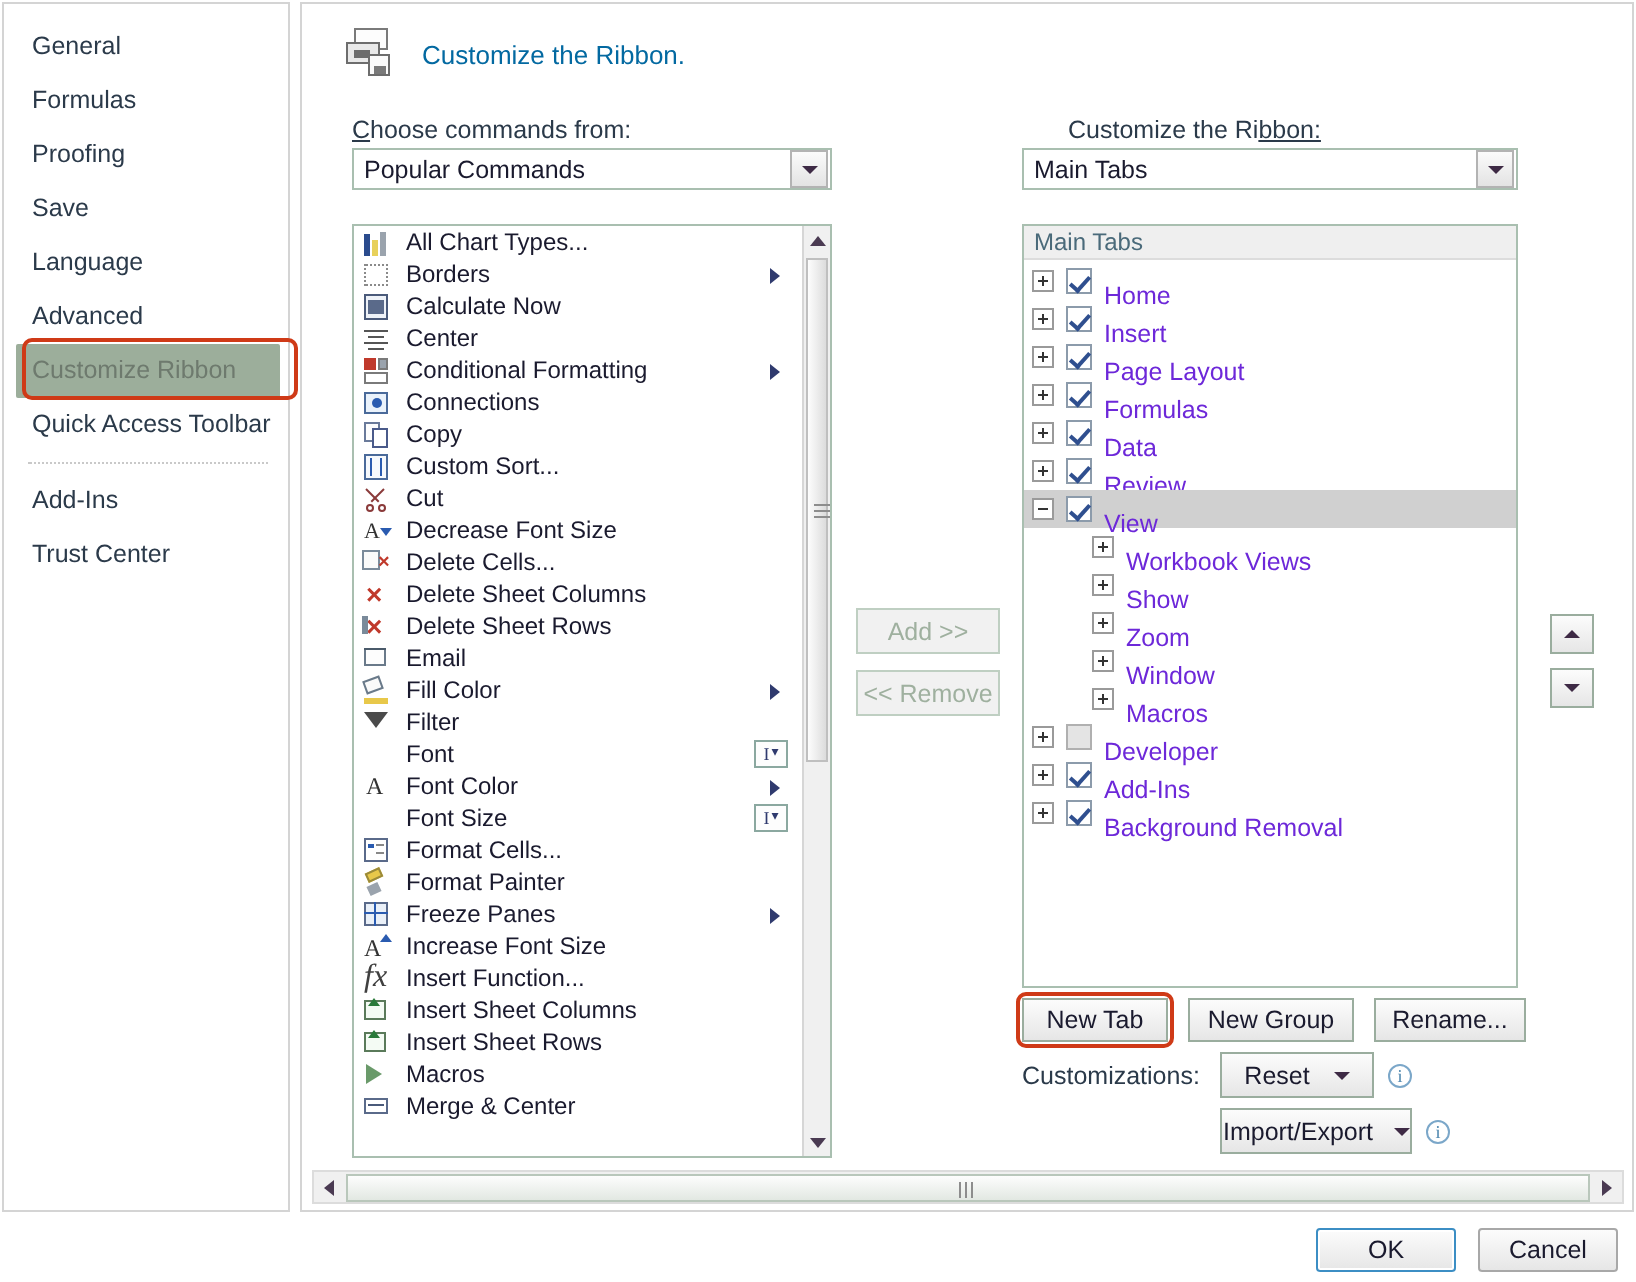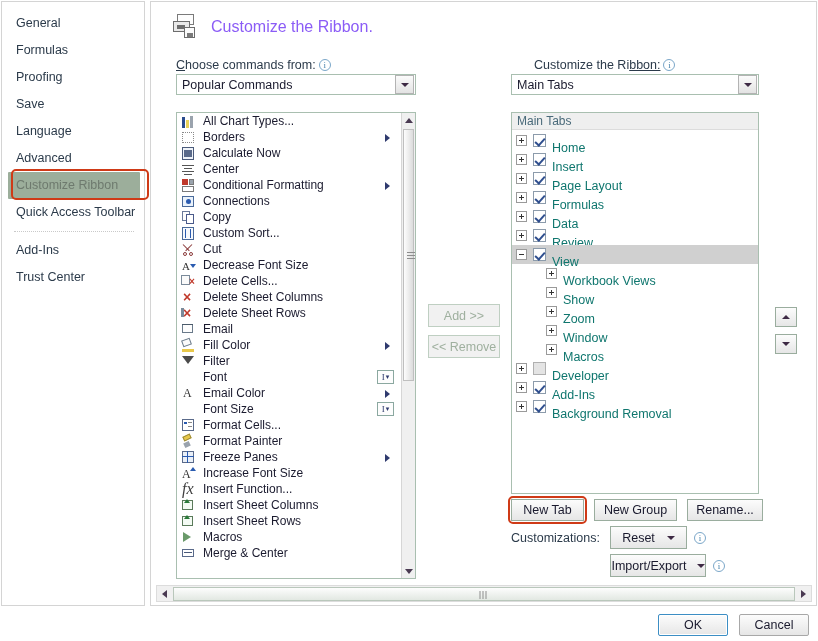--- a/index.html
+++ b/index.html
@@ -54,26 +54,26 @@
   
   #main {
     position: absolute; left: 150px; top: 1px;
     width: 667px; height: 605px;
     background: #ffffff;
     border: 1px solid #d4d4d4;
   }
 
   
   #hdr { position: absolute; left: 22px; top: 12px; display: flex; align-items: center; gap: 12px; }
-  #hdr .hdr-text { font-size: 16px; color: #8b5cf6; }
+  #hdr .hdr-text { font-size: 13px; color: #0369a1; }
 
   
   .col-label {
     position: absolute; font-size: 12.5px; color: #2b3a4a;
-    display: flex; align-items: center; gap: 3px;
+    display: flex; align-items: center; gap: 3px; flex-direction: column;
   }
   .col-label .u { text-decoration: underline; }
   .info-icon {
     display: inline-block;
     width: 12px; height: 12px; line-height: 11px;
     border: 1px solid #7ba7c9; border-radius: 50%;
     color: #4a84ad; font-size: 9px; text-align: center;
     font-family: "Liberation Serif", serif;
   }
 
@@ -188,21 +188,21 @@
     margin-right: 6px; position: relative;
   }
   .cbx.checked::after {
     content: "";
     position: absolute; left: 3px; top: 1px;
     width: 4px; height: 8px;
     border: solid #2f4f8f; border-width: 0 2px 2px 0;
     transform: rotate(42deg);
   }
   .cbx.off { background: #e4e4e4; border-color: #b0b0b0; }
-  .tree-label { color: #0f766e; margin-top: 16px; }
+  .tree-label { color: #6d28d9; margin-top: 16px; }
 
   
   .btn {
     position: absolute;
     background: linear-gradient(#fcfcfc,#e6e6e6);
     border: 1px solid #9aad9e;
     font-size: 12.5px; color: #1a1a2e;
     display: flex; align-items: center; justify-content: center;
     cursor: default;
   }
@@ -507,21 +507,21 @@
               <span style="font-family:'Liberation Serif',serif;">I</span>
               <span style="font-size:7px;">▾</span>
             </span>
           </div>
           <div class="cmd-row">
             <span class="cmd-ico">
               <span class="ci">
                 <span style="position:absolute;left:2px;top:-1px;font-size:12px;font-family:'Liberation Serif',serif;color:#333;">A</span>
               </span>
             </span>
-            <span class="cmd-label">Email Color</span>
+            <span class="cmd-label">Font Color</span>
             <span class="cmd-sub"></span>
           </div>
           <div class="cmd-row">
             <span class="cmd-ico"></span>
             <span class="cmd-label">Font Size</span>
             <span class="cmd-combo">
               <span style="font-family:'Liberation Serif',serif;">I</span>
               <span style="font-size:7px;">▾</span>
             </span>
           </div>

